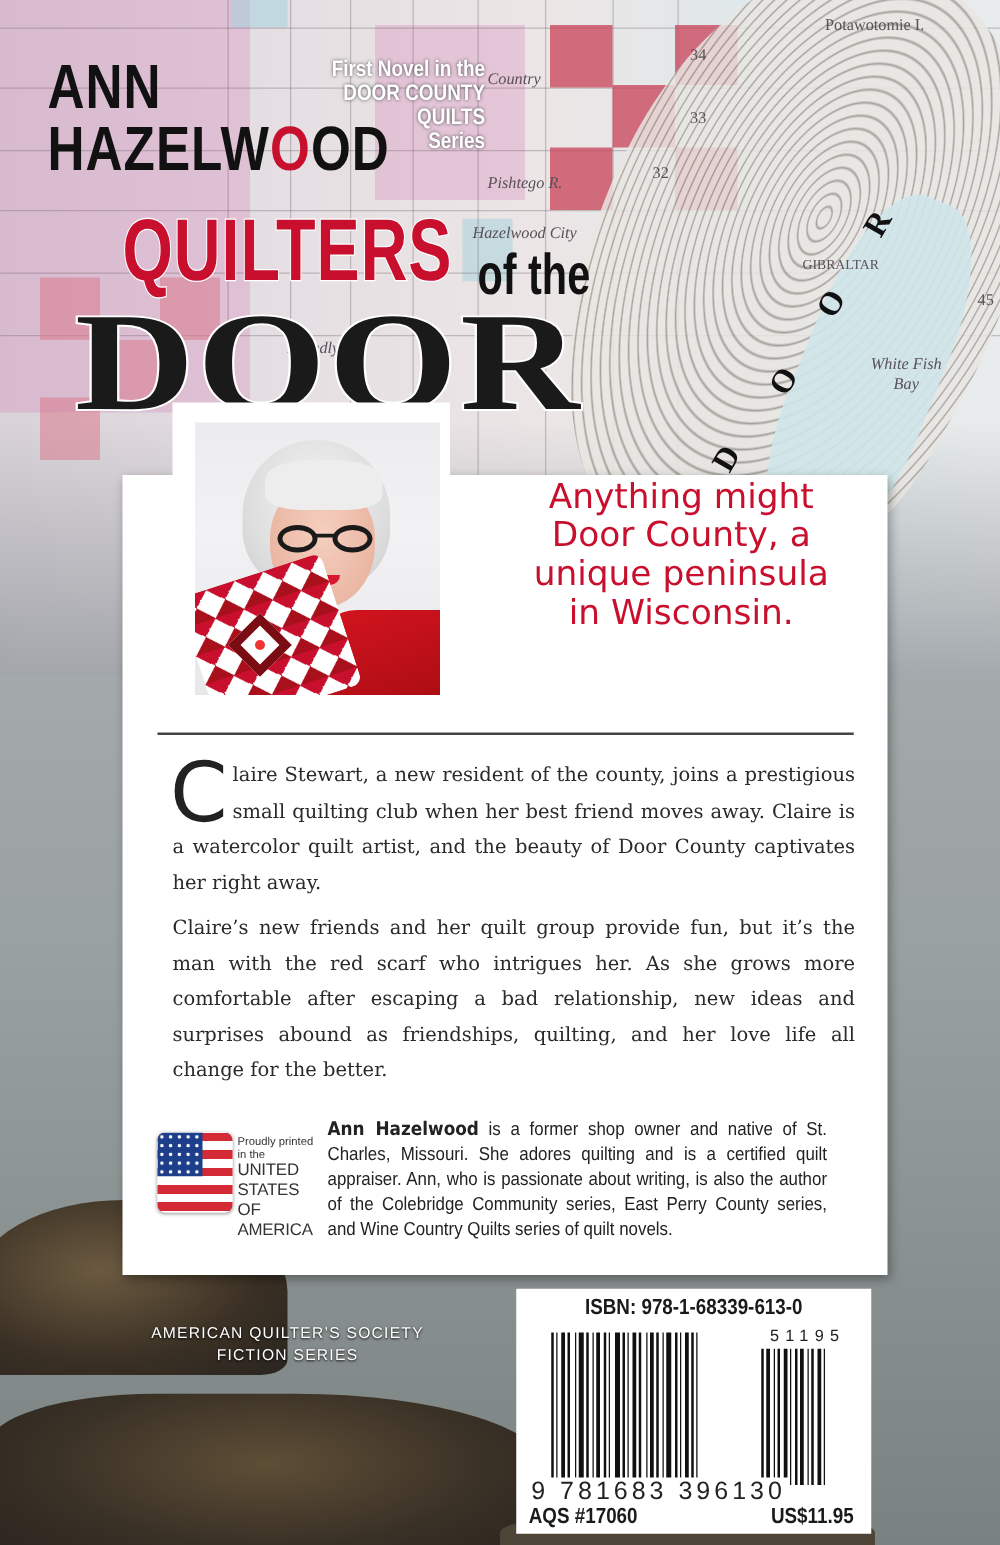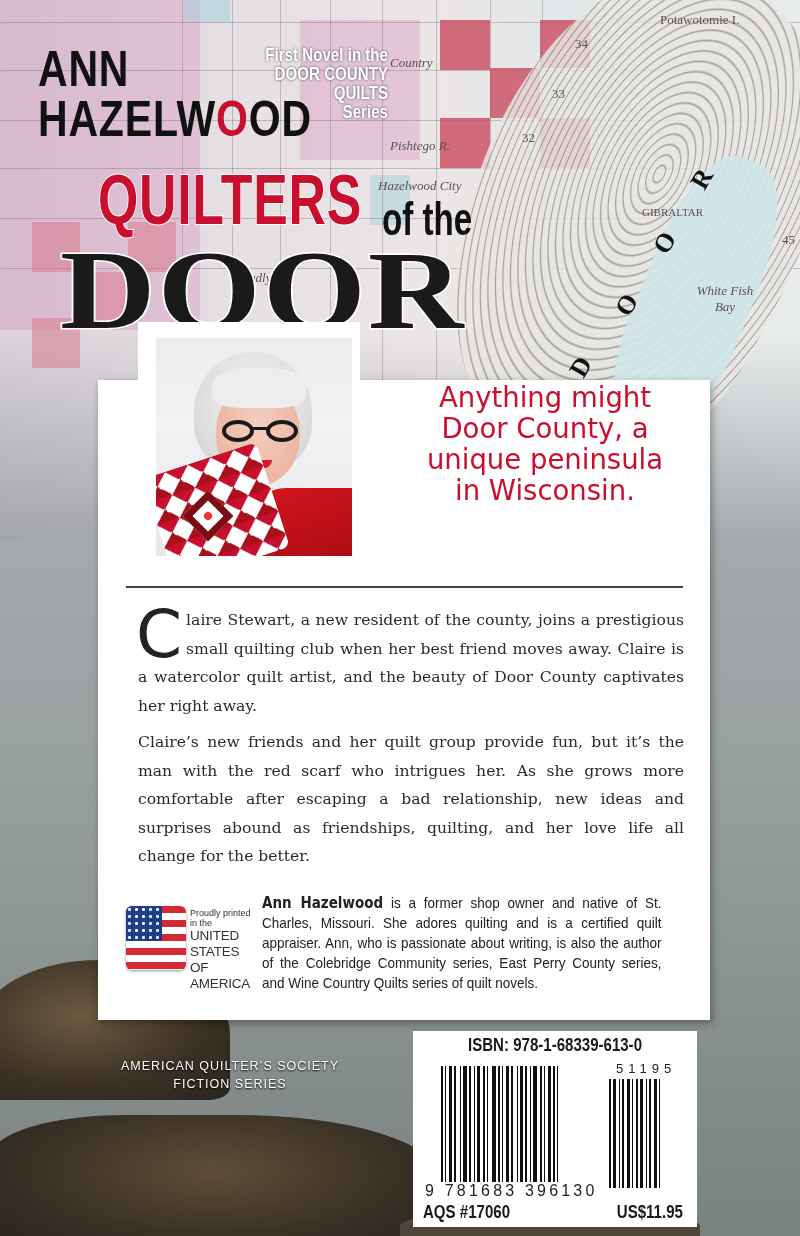--- a/index.html
+++ b/index.html
@@ -197,21 +197,21 @@
     }
     .isbn-label {
       position: absolute; left: 0; top: 4px; width: 284px; text-align: center;
       font-weight: bold; font-size: 17.5px; color: #1a1a1a;
       transform: scaleX(0.86);
     }
     .bars-main { position: absolute; left: 28px; top: 35px; width: 156px; height: 120px; display: flex; gap: 0; }
     .bars-addon { position: absolute; left: 196px; top: 48px; width: 80px; height: 109px; display: flex; }
     .bars-main span, .bars-addon span { display: block; height: 100%; background: #111; }
     .addon-digits { position: absolute; left: 203px; top: 30px; font-size: 13px; letter-spacing: 5px; color: #222; }
-    .isbn-digits { position: absolute; left: 12px; top: 151px; font-size: 16px; letter-spacing: 3.2px; color: #222; background: #fff; padding-right: 2px; }
+    .isbn-digits { position: absolute; left: 12px; top: 151px; font-size: 20px; letter-spacing: 3.2px; color: #222; background: #fff; padding-right: 2px; }
     .aqs-number { position: absolute; left: 10px; top: 171px; font-weight: bold; font-size: 17.5px; color: #1a1a1a; transform: scaleX(0.86); transform-origin: left top; }
     .price { position: absolute; right: 14px; top: 171px; font-weight: bold; font-size: 17.5px; color: #1a1a1a; transform: scaleX(0.86); transform-origin: right top; }
   </style>
 </head>
 <body>
 
 <div class="bg-map">
   <div class="pink-wash" style="left:0;top:0;width:200px;height:330px;"></div>
   <div class="pink-wash" style="left:300px;top:20px;width:120px;height:140px;"></div>
   <div class="blue-wash" style="left:185px;top:0;width:45px;height:22px;"></div>
@@ -245,21 +245,21 @@
   <div class="peninsula"></div>
   <div class="bay-water"></div>
 
   <span class="map-label" style="left:390px;top:55px;">Country</span>
   <span class="map-label" style="left:378px;top:178px;">Hazelwood City</span>
   <span class="map-label" style="left:390px;top:138px;">Pishtego R.</span>
   <span class="map-label" style="left:660px;top:12px;font-style:normal;">Potawotomie I.</span>
   <span class="map-label" style="left:642px;top:206px;font-style:normal;font-size:11px;">GIBRALTAR</span>
   <span class="map-label" style="left:690px;top:283px;width:70px;text-align:center;">White Fish Bay</span>
   <span class="map-label" style="left:230px;top:270px;">Proudly R.</span>
-  <span class="map-label" style="left:575px;top:36px;font-style:normal;">34</span>
+  <span class="map-label" style="left:552px;top:36px;font-style:normal;">34</span>
   <span class="map-label" style="left:552px;top:86px;font-style:normal;">33</span>
   <span class="map-label" style="left:522px;top:130px;font-style:normal;">32</span>
   <span class="map-label" style="left:782px;top:232px;font-style:normal;">45</span>
 
   <span class="map-big" style="left:693px;top:164px;transform:rotate(-60deg);">R</span>
   <span class="map-big" style="left:655px;top:228px;transform:rotate(-60deg);">O</span>
   <span class="map-big" style="left:617px;top:290px;transform:rotate(-60deg);">O</span>
   <span class="map-big" style="left:572px;top:352px;transform:rotate(-60deg);">D</span>
 </div>
 

